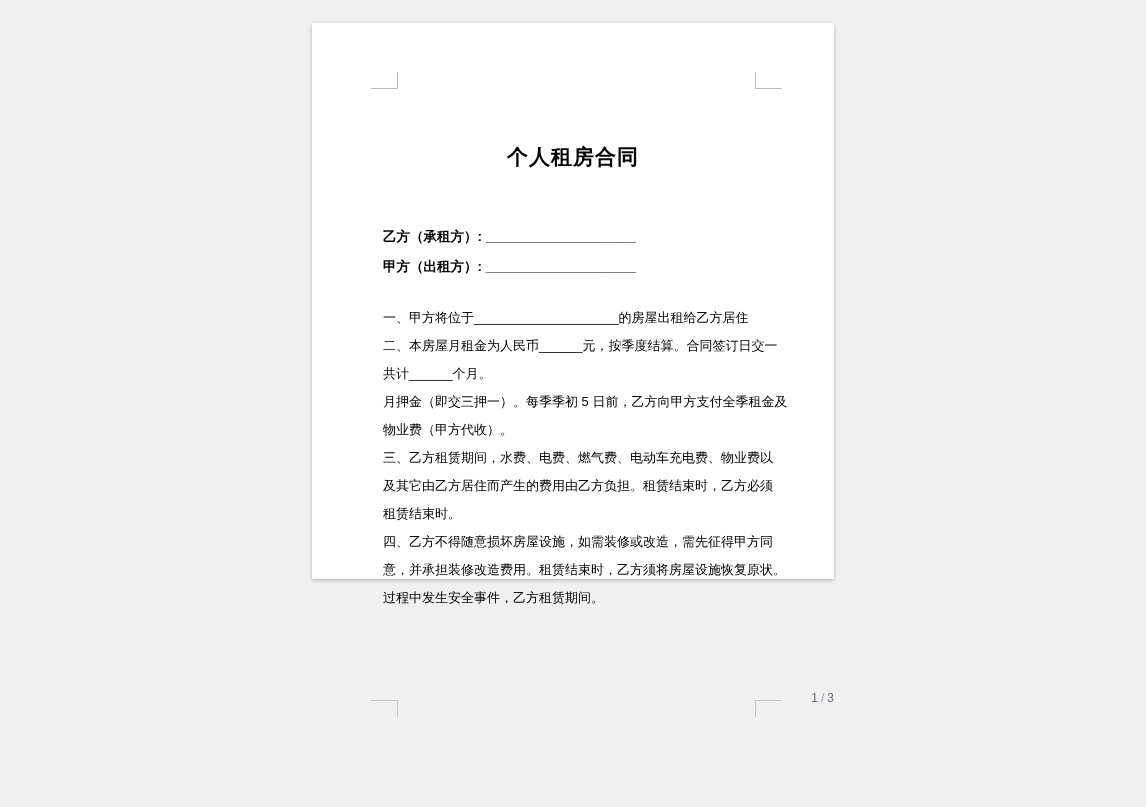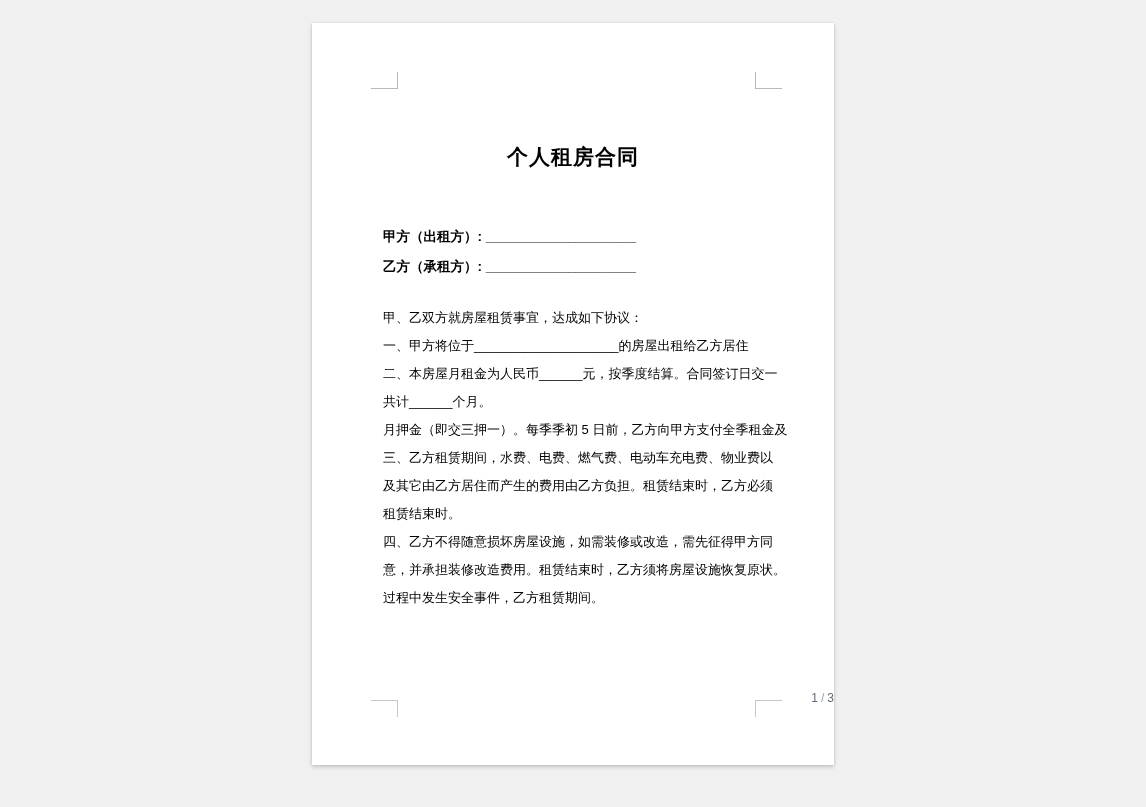--- a/index.html
+++ b/index.html
@@ -7,21 +7,21 @@
     padding: 0;
     background: #f0f0f0;
     width: 1146px;
     height: 807px;
     overflow: hidden;
     font-family: "Liberation Sans", sans-serif;
   }
   .page {
     position: relative;
     width: 522px;
-    height: 742px;
+    height: 556px;
     margin: 23px auto 0;
     background: #ffffff;
     box-shadow: 0 2px 4px rgba(0,0,0,0.18), 0 0 2px rgba(0,0,0,0.10);
   }
   .crop-mark {
     position: absolute;
     width: 26px;
     height: 16px;
   }
   .crop-tl { left: 59px;  top: 49px;  border-right: 1px solid #b9b9b9; border-bottom: 1px solid #b9b9b9; }
@@ -84,30 +84,30 @@
 <div class="page">
 
   <div class="crop-mark crop-tl"></div>
   <div class="crop-mark crop-tr"></div>
   <div class="crop-mark crop-bl"></div>
   <div class="crop-mark crop-br"></div>
 
   <div class="doc-title">个人租房合同</div>
 
   <div class="parties">
+    <div class="line">乙方（承租方）: ____________________</div>
     <div class="line">甲方（出租方）: ____________________</div>
-    <div class="line">乙方（承租方）: ____________________</div>
   </div>
 
   <div class="body-text">
-    <div class="line">甲、乙双方就房屋租赁事宜，达成如下协议：</div>
     <div class="line">一、甲方将位于____________________的房屋出租给乙方居住</div>
     <div class="line">二、本房屋月租金为人民币______元，按季度结算。合同签订日交一</div>
     <div class="line">共计______个月。</div>
     <div class="line">月押金（即交三押一）。每季季初 5 日前，乙方向甲方支付全季租金及</div>
+    <div class="line">物业费（甲方代收）。</div>
     <div class="line">三、乙方租赁期间，水费、电费、燃气费、电动车充电费、物业费以</div>
     <div class="line">及其它由乙方居住而产生的费用由乙方负担。租赁结束时，乙方必须</div>
     <div class="line">租赁结束时。</div>
     <div class="line">四、乙方不得随意损坏房屋设施，如需装修或改造，需先征得甲方同</div>
     <div class="line">意，并承担装修改造费用。租赁结束时，乙方须将房屋设施恢复原状。</div>
     <div class="line">过程中发生安全事件，乙方租赁期间。</div>
   </div>
 
   <div class="page-footer">
     <span>1</span><span class="sep">/</span><span>3</span>

